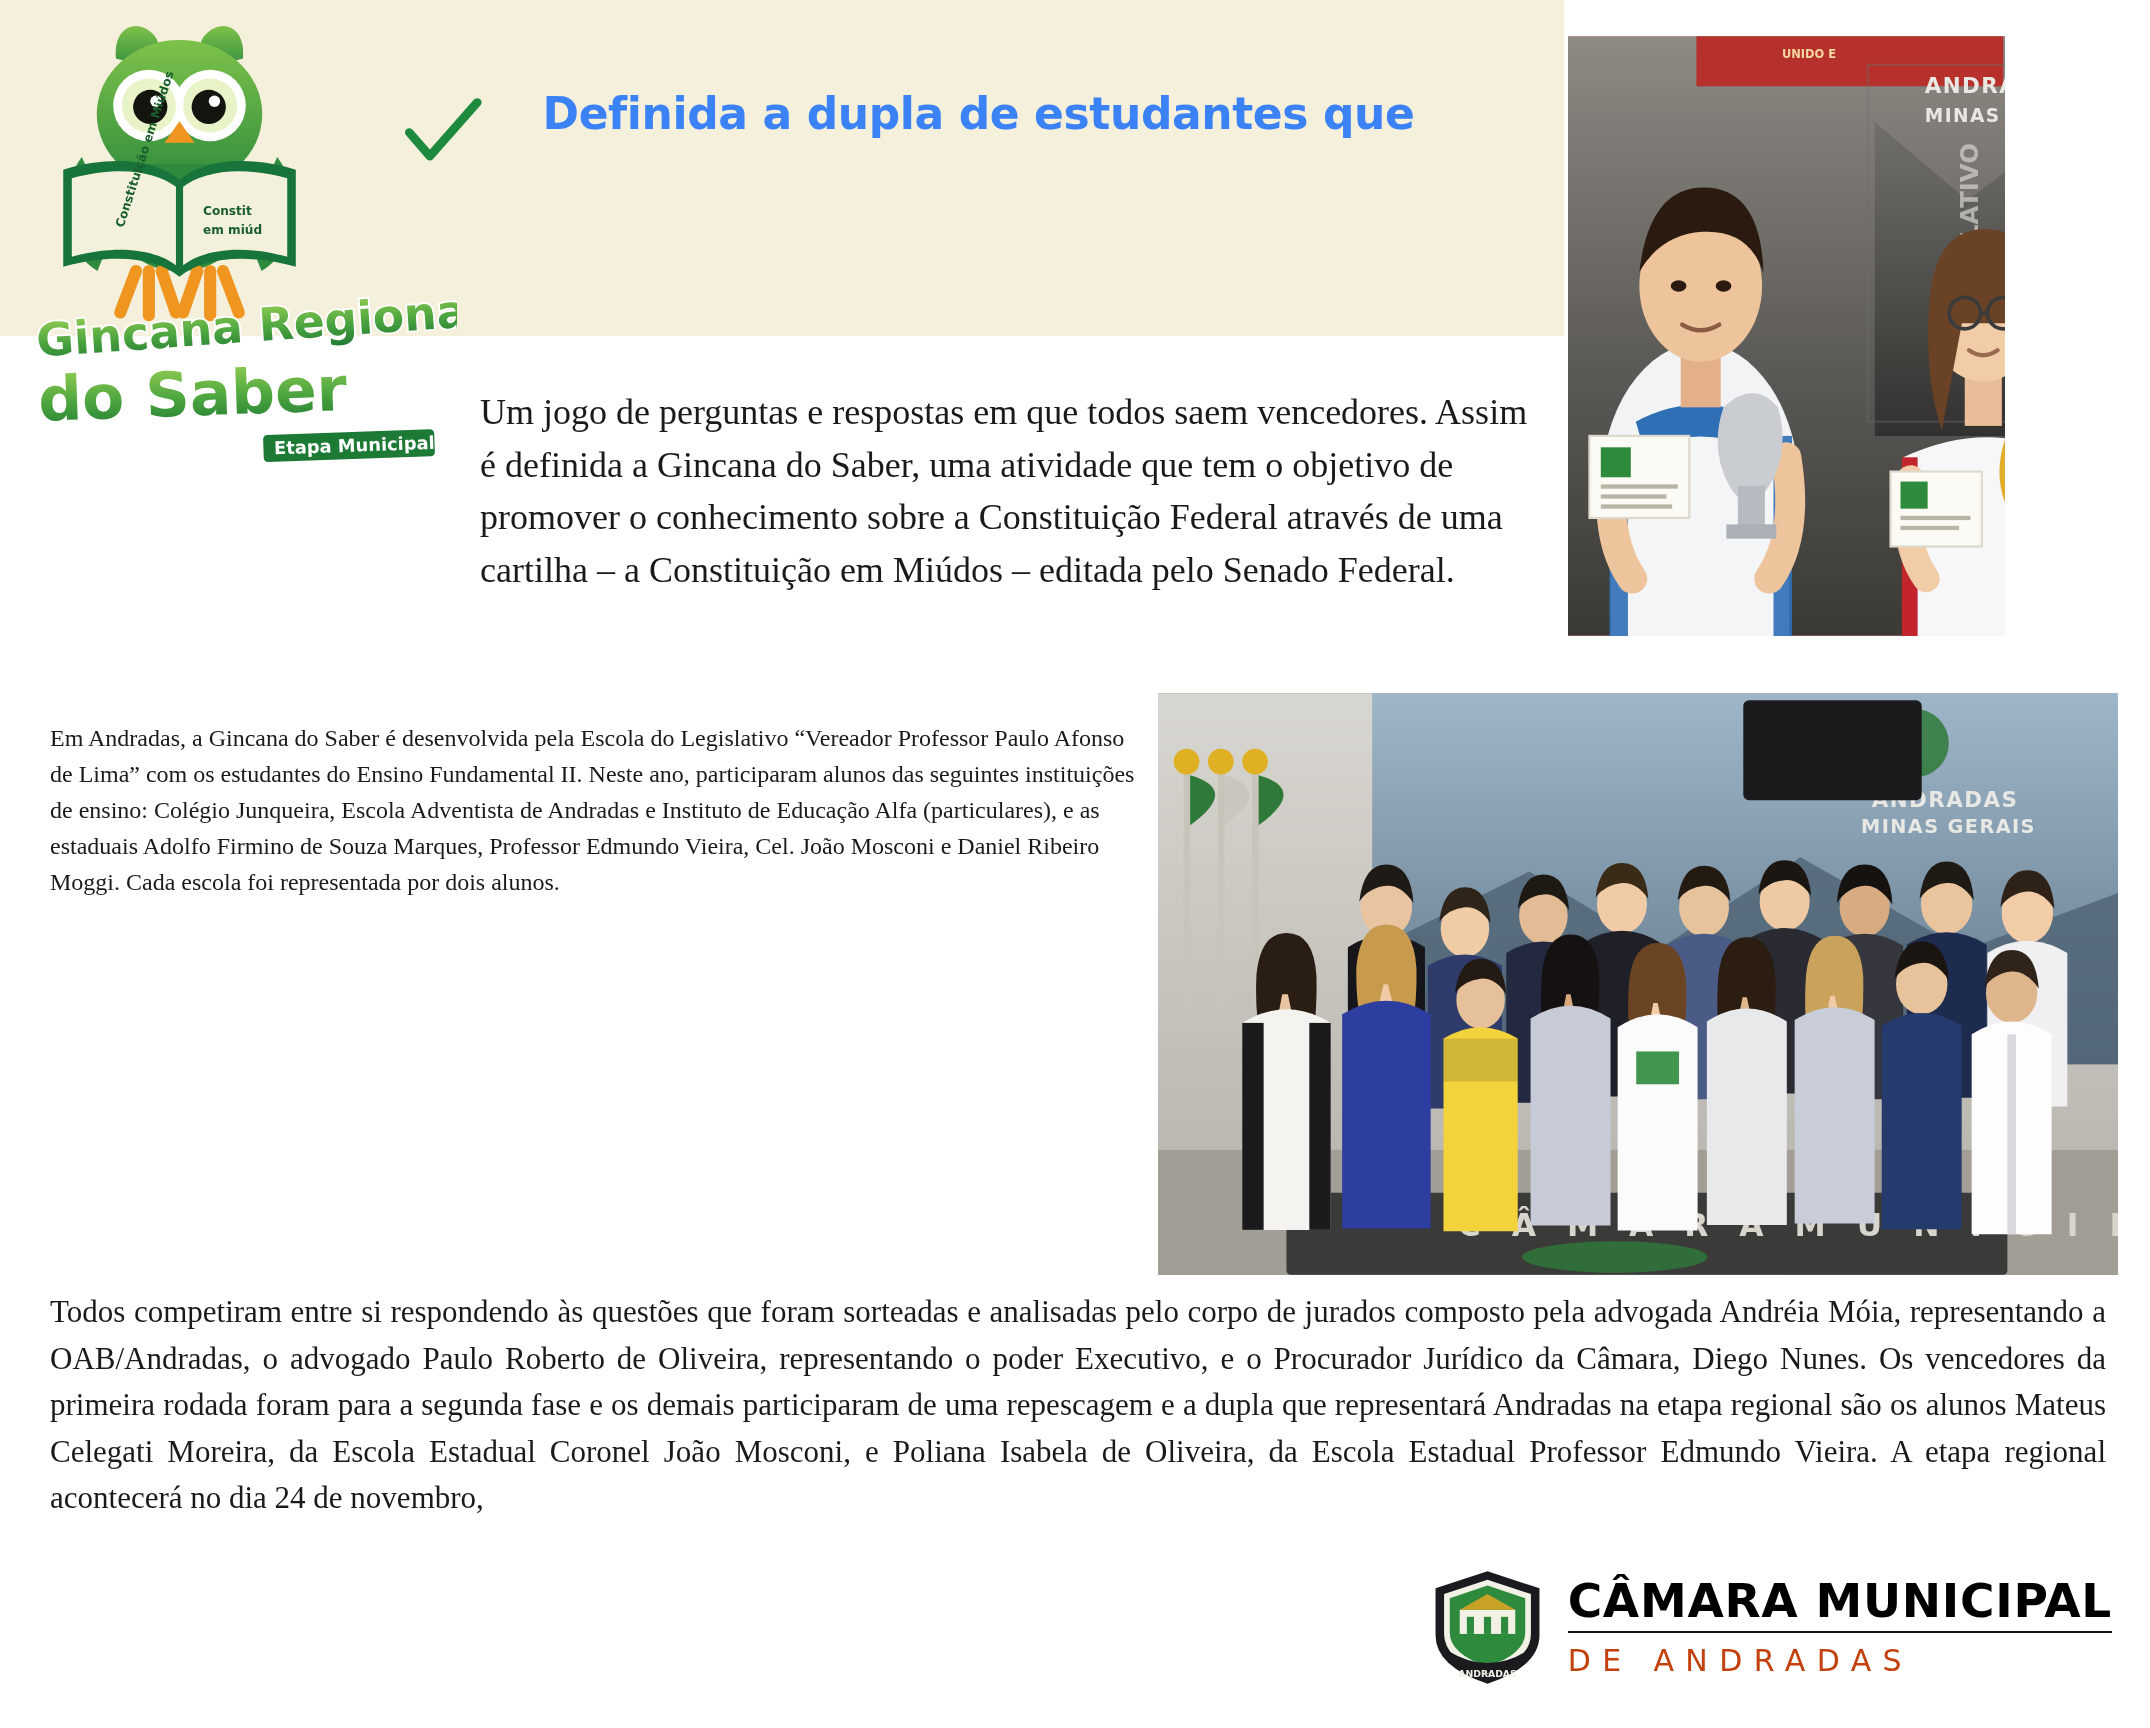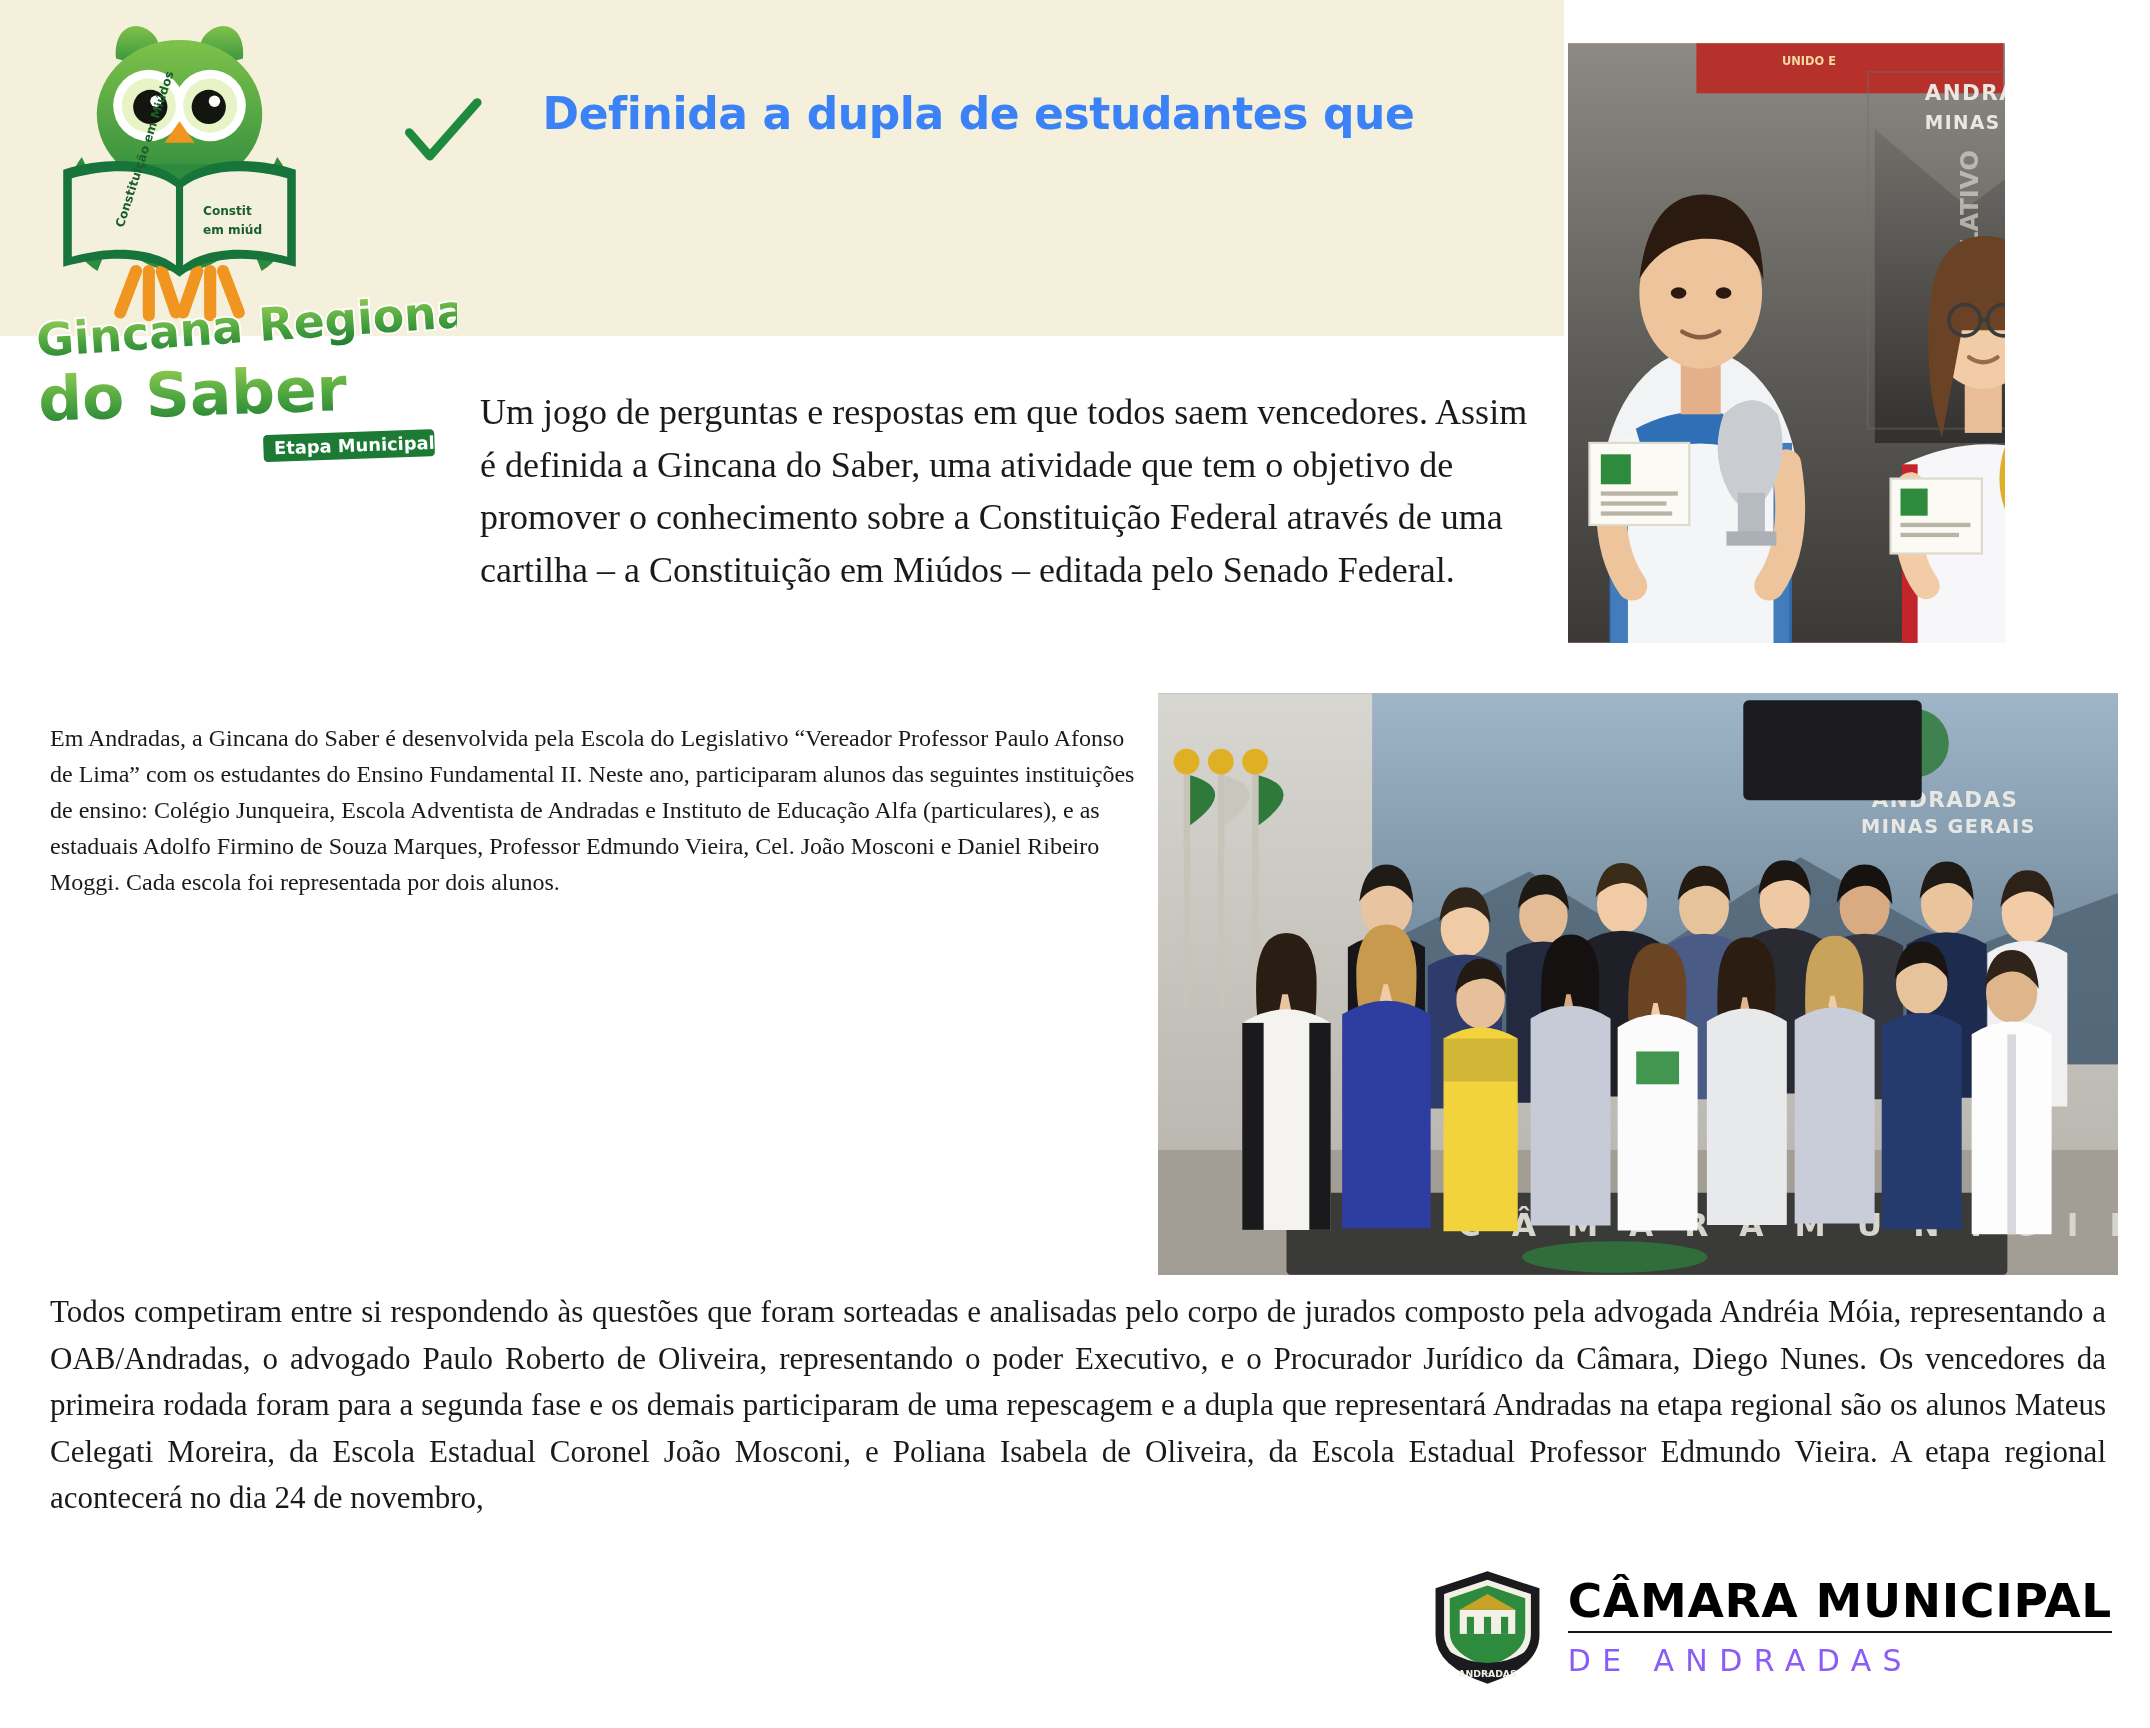--- a/index.html
+++ b/index.html
@@ -54,21 +54,21 @@
     top: 14.3px;
     width: 428px;
     height: 564px;
   }
   .logo-svg { display: block; }
 
   
   .photo-students {
     position: absolute;
     left: 1568px;
-    top: 43px;
+    top: 36px;
     width: 437px;
     height: 600px;
     overflow: hidden;
     background: #fca5a5;
   }
 
   
   .intro-text {
     position: absolute;
     left: 480px;
@@ -134,21 +134,21 @@
   .footer-line1 {
     font-weight: bold;
     font-size: 47px;
     letter-spacing: 0.7px;
     color: #000000;
     line-height: 1.05;
   }
   .footer-line2 {
     font-size: 30px;
     letter-spacing: 11.4px;
-    color: #8b5cf6;
+    color: #c2410c;
     line-height: 1.2;
     padding-top: 4.3px;
   }
   .footer-rule {
     height: 2.1px;
     background: #15151a;
     margin: 5.7px 0 5.7px 0;
   }
 </style>
 </head>

